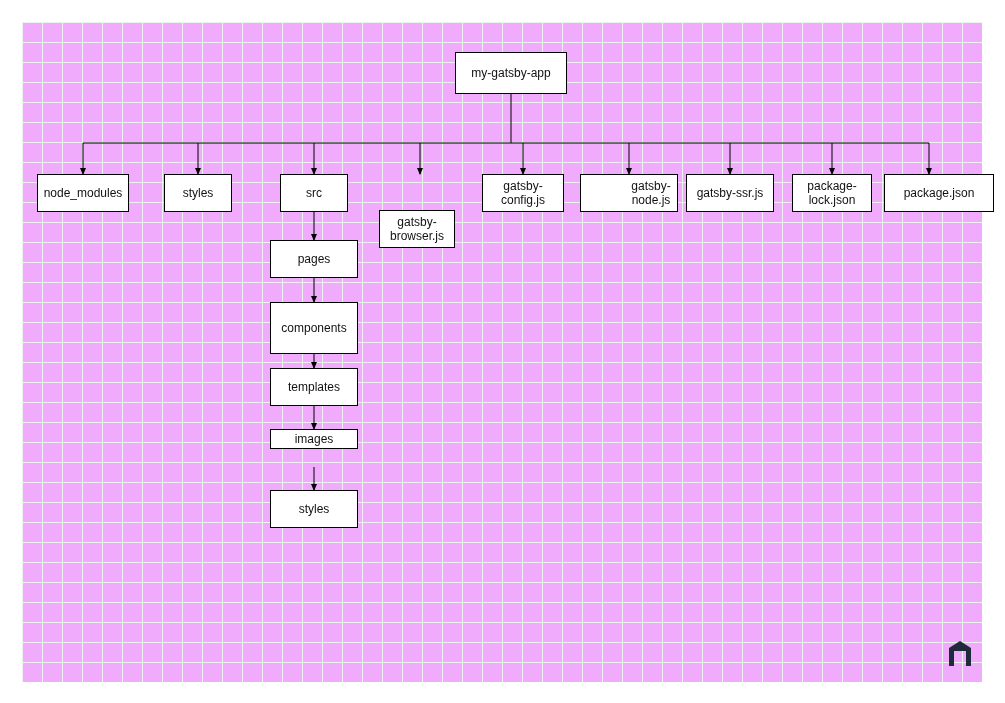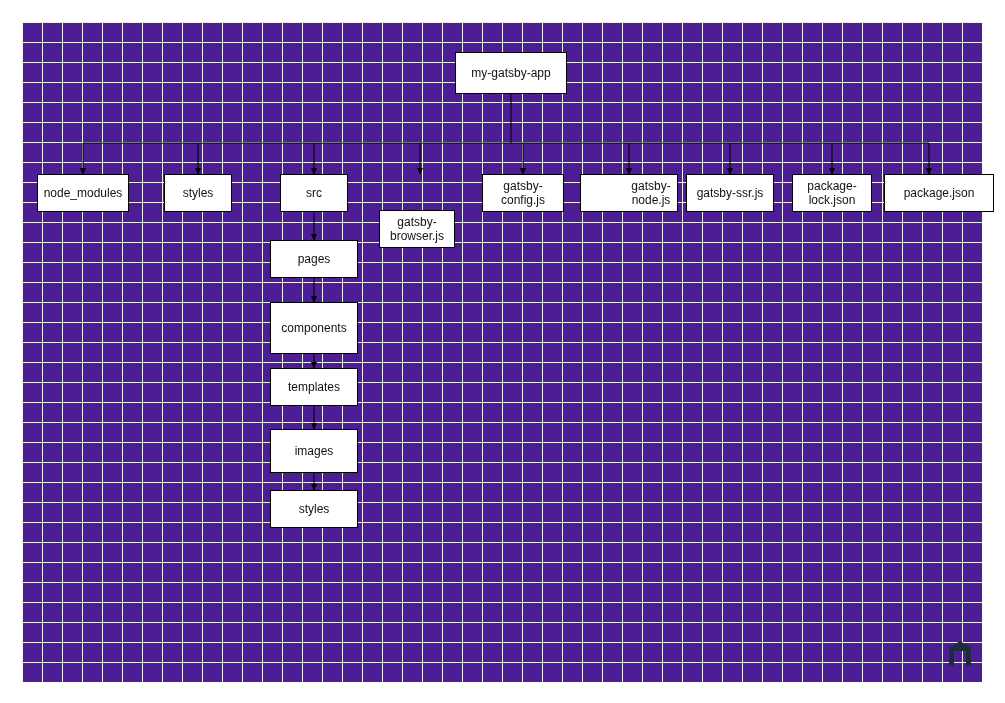--- a/index.html
+++ b/index.html
@@ -1,18 +1,18 @@
 <!DOCTYPE html>
 <html><head>
 <meta charset="utf-8">
 <style>
 html, body { margin: 0; padding: 0; }
 body { width: 1005px; height: 703px; background: #ffffff; font-family: Arial, Helvetica, sans-serif; position: relative; }
 
-.canvas { position: absolute; left: 22px; top: 22px; width: 960px; height: 660px; background: #4c1d95; }
+.canvas { position: absolute; left: 22px; top: 22px; width: 960px; height: 660px; background: #f0abfc; }
 
 
 .grid-bg { position: absolute; inset: 0; background-image:
     linear-gradient(to right, #eef0f2 1px, transparent 1px),
     linear-gradient(to bottom, #eef0f2 1px, transparent 1px);
   background-size: 20px 20px; }
 
 .node { position: absolute; background: #ffffff; border: 1px solid #000000;
   display: flex; align-items: center; justify-content: center;
   text-align: center; line-height: 1.2; box-sizing: border-box; }
@@ -89,21 +89,21 @@
 
   <div class="node" style="left:248px; top:218px; width:88px; height:38px;">
       <span>pages</span>
     </div>
   <div class="node" style="left:248px; top:280px; width:88px; height:52px;">
       <span>components</span>
     </div>
   <div class="node" style="left:248px; top:346px; width:88px; height:38px;">
       <span>templates</span>
     </div>
-  <div class="node" style="left:248px; top:407px; width:88px; height:44px;">
+  <div class="node" style="left:248px; top:407px; width:88px; height:20px;">
       <span>images</span>
     </div>
   <div class="node" style="left:248px; top:468px; width:88px; height:38px;">
       <span>styles</span>
     </div>
 </div>
 
 <div class="logo">
   <svg viewBox="0 0 26 32" width="26" height="32">
     <path d="M2 30 V12 L13 5 L24 12 V30 H19 V15 H7 V30 Z" fill="#1f2a3a"></path>

